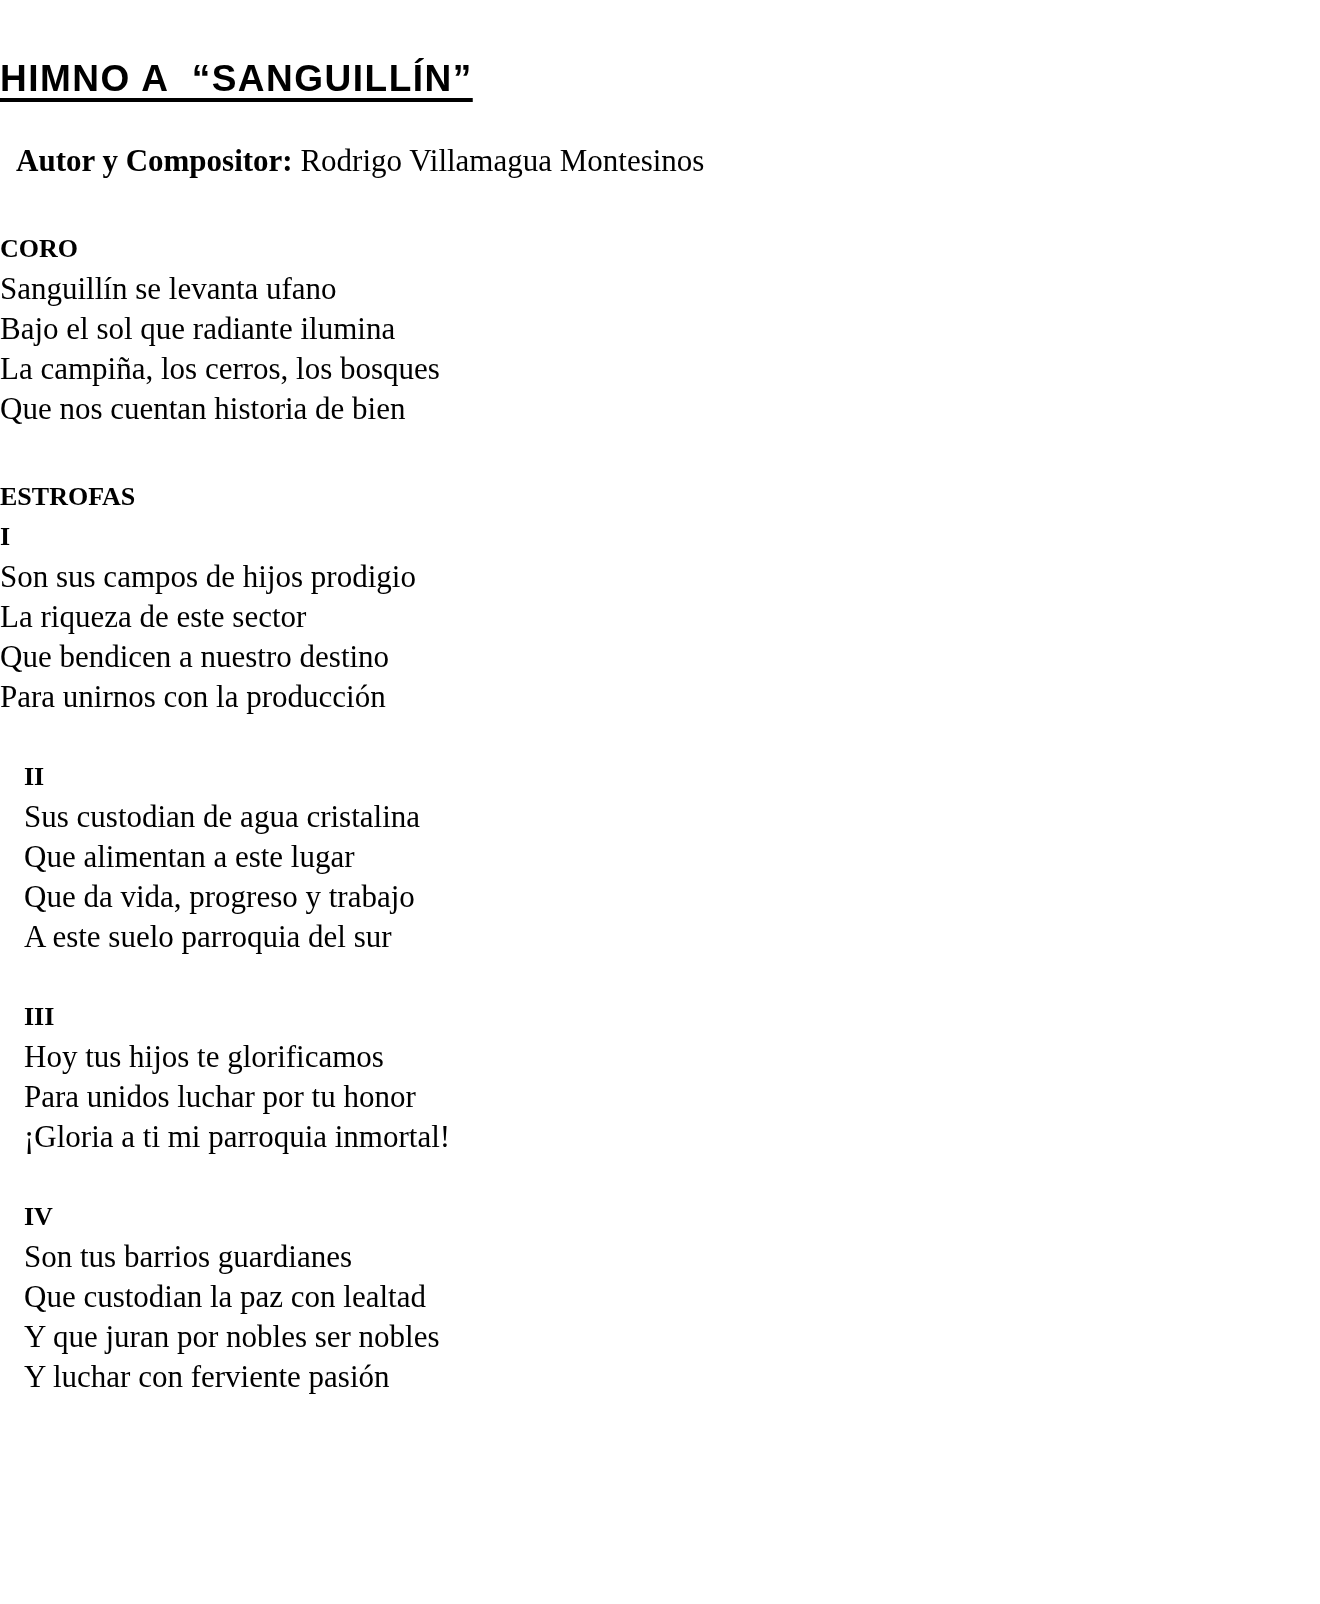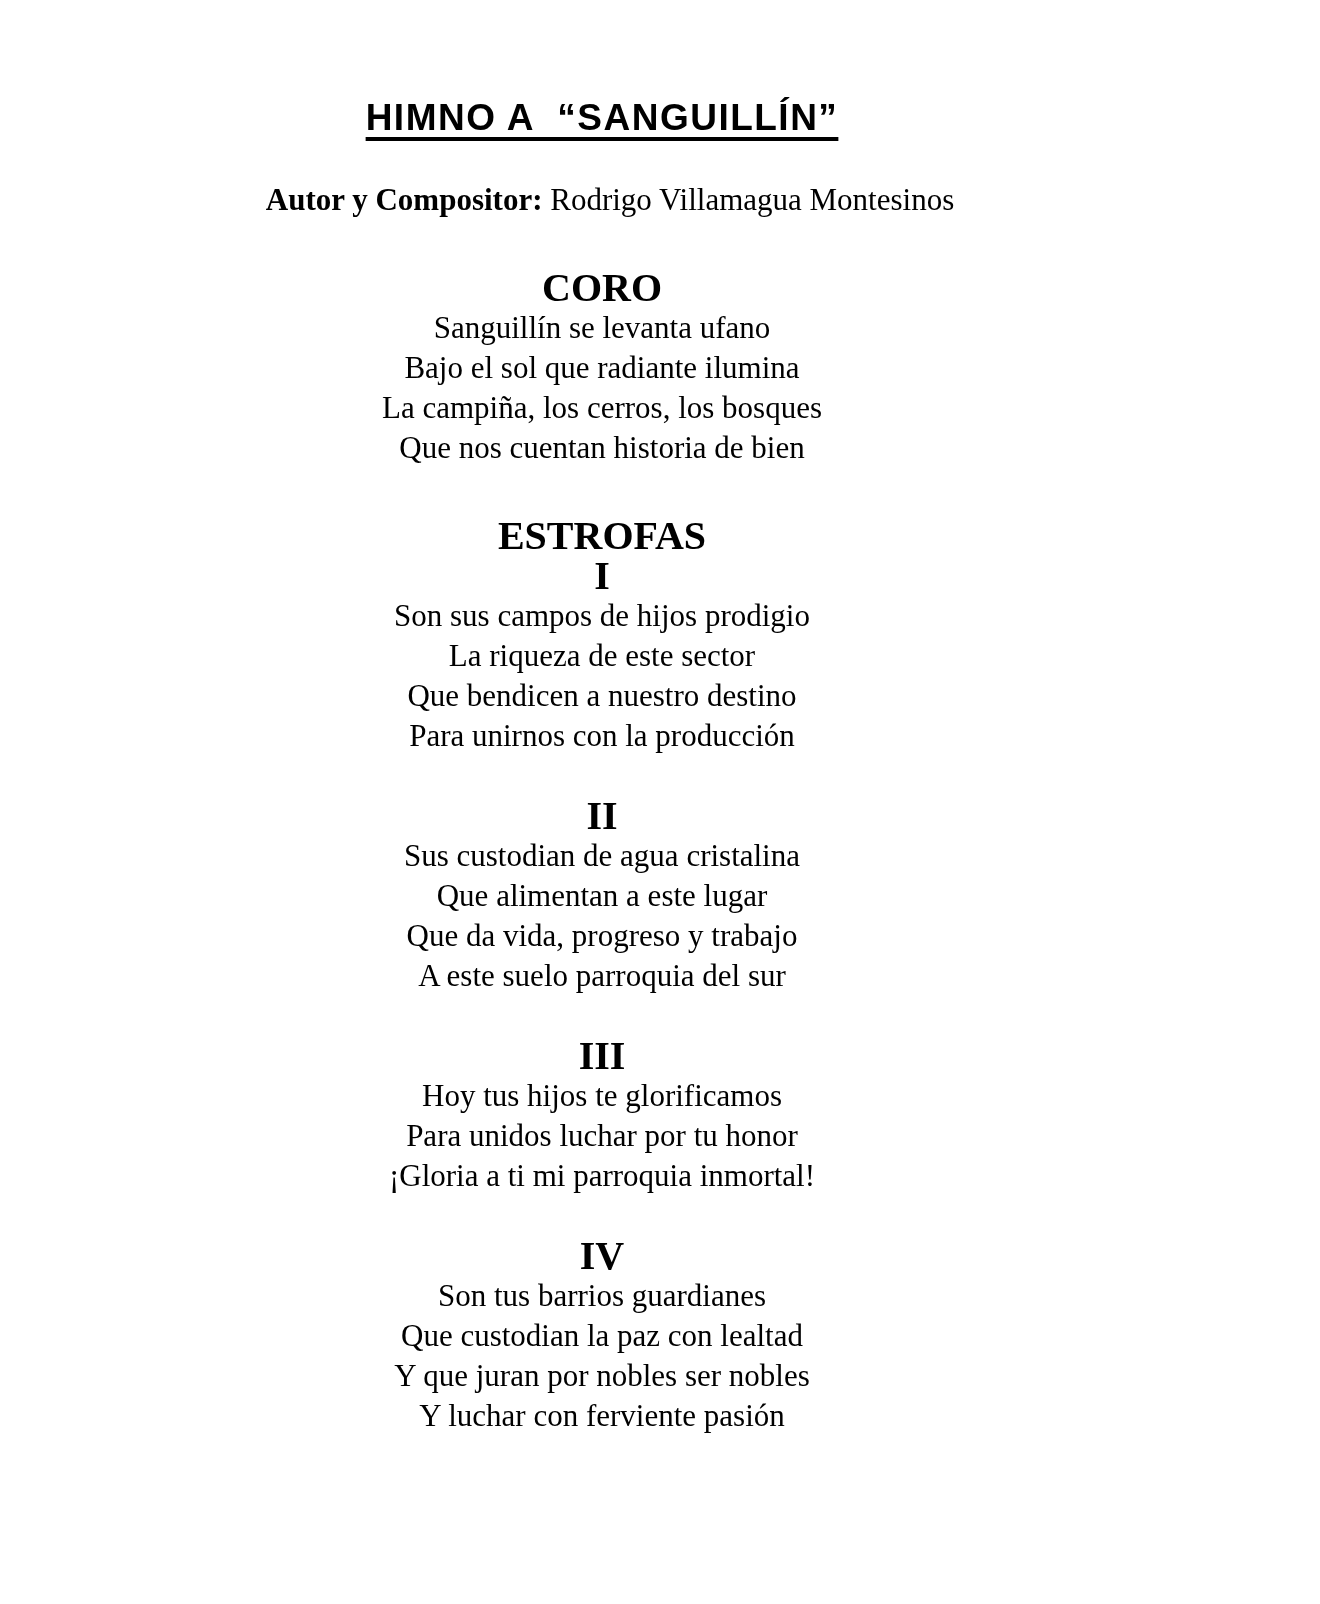--- a/index.html
+++ b/index.html
@@ -9,22 +9,22 @@
     color: #000000;
   }
   body {
     width: 1320px;
     height: 1604px;
     font-family: "Liberation Serif", serif;
     overflow: hidden;
   }
   .doc {
     width: 1204px;            
-    text-align: center;
-    padding-top: 90px;
+    text-align: left;
+    padding-top: 51px;
   }
   .title {
     margin: 0;
     font-family: "Liberation Sans", sans-serif;
     font-weight: bold;
     font-size: 37px;
     line-height: 56px;
     letter-spacing: 1.5px;
     text-decoration: underline;
     text-decoration-thickness: 4px;
@@ -39,24 +39,25 @@
   .author .label { font-weight: bold; }
   .stanza {
     margin: 0;
   }
   .stanza.coro-block,
   .stanza.first-block {
     margin-top: 48px;
   }
   .stanza.gap-block {
     margin-top: 40px;
+    margin-left: 24px;
   }
   .stanza-heading {
     font-weight: bold;
-    font-size: 40px;
+    font-size: 26px;
     line-height: 40px;
   }
   .coro-block .verse {
     font-weight: normal;
   }
   .verse {
     font-size: 31px;
     line-height: 40px;
   }
 </style>

